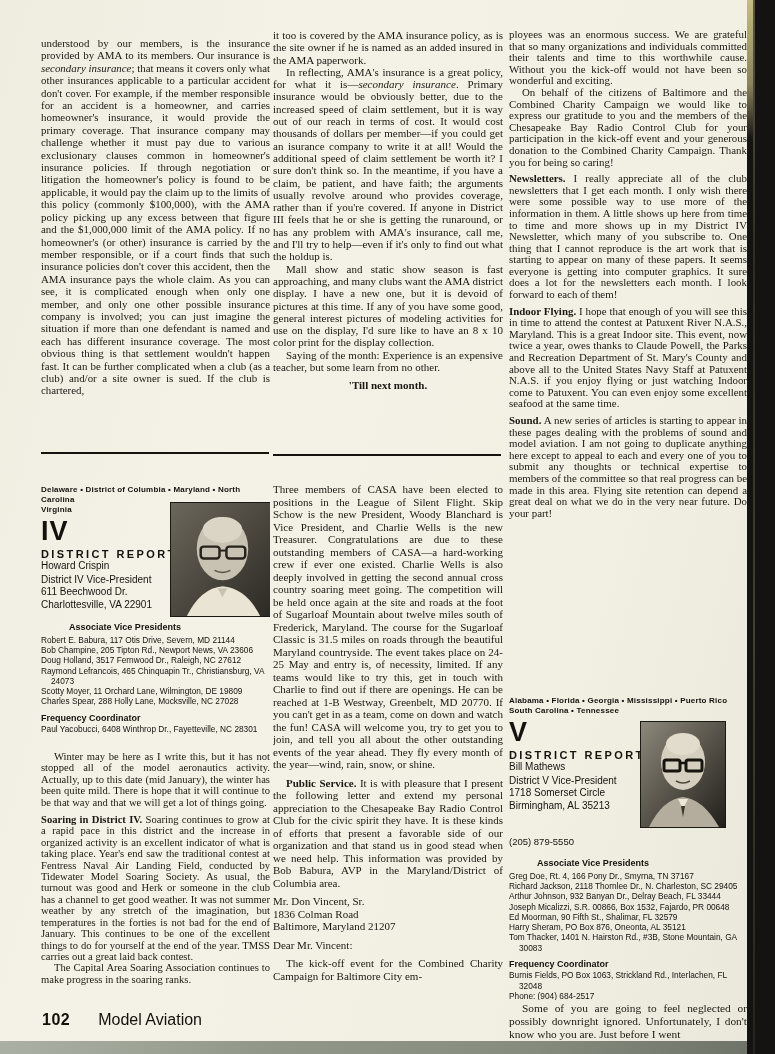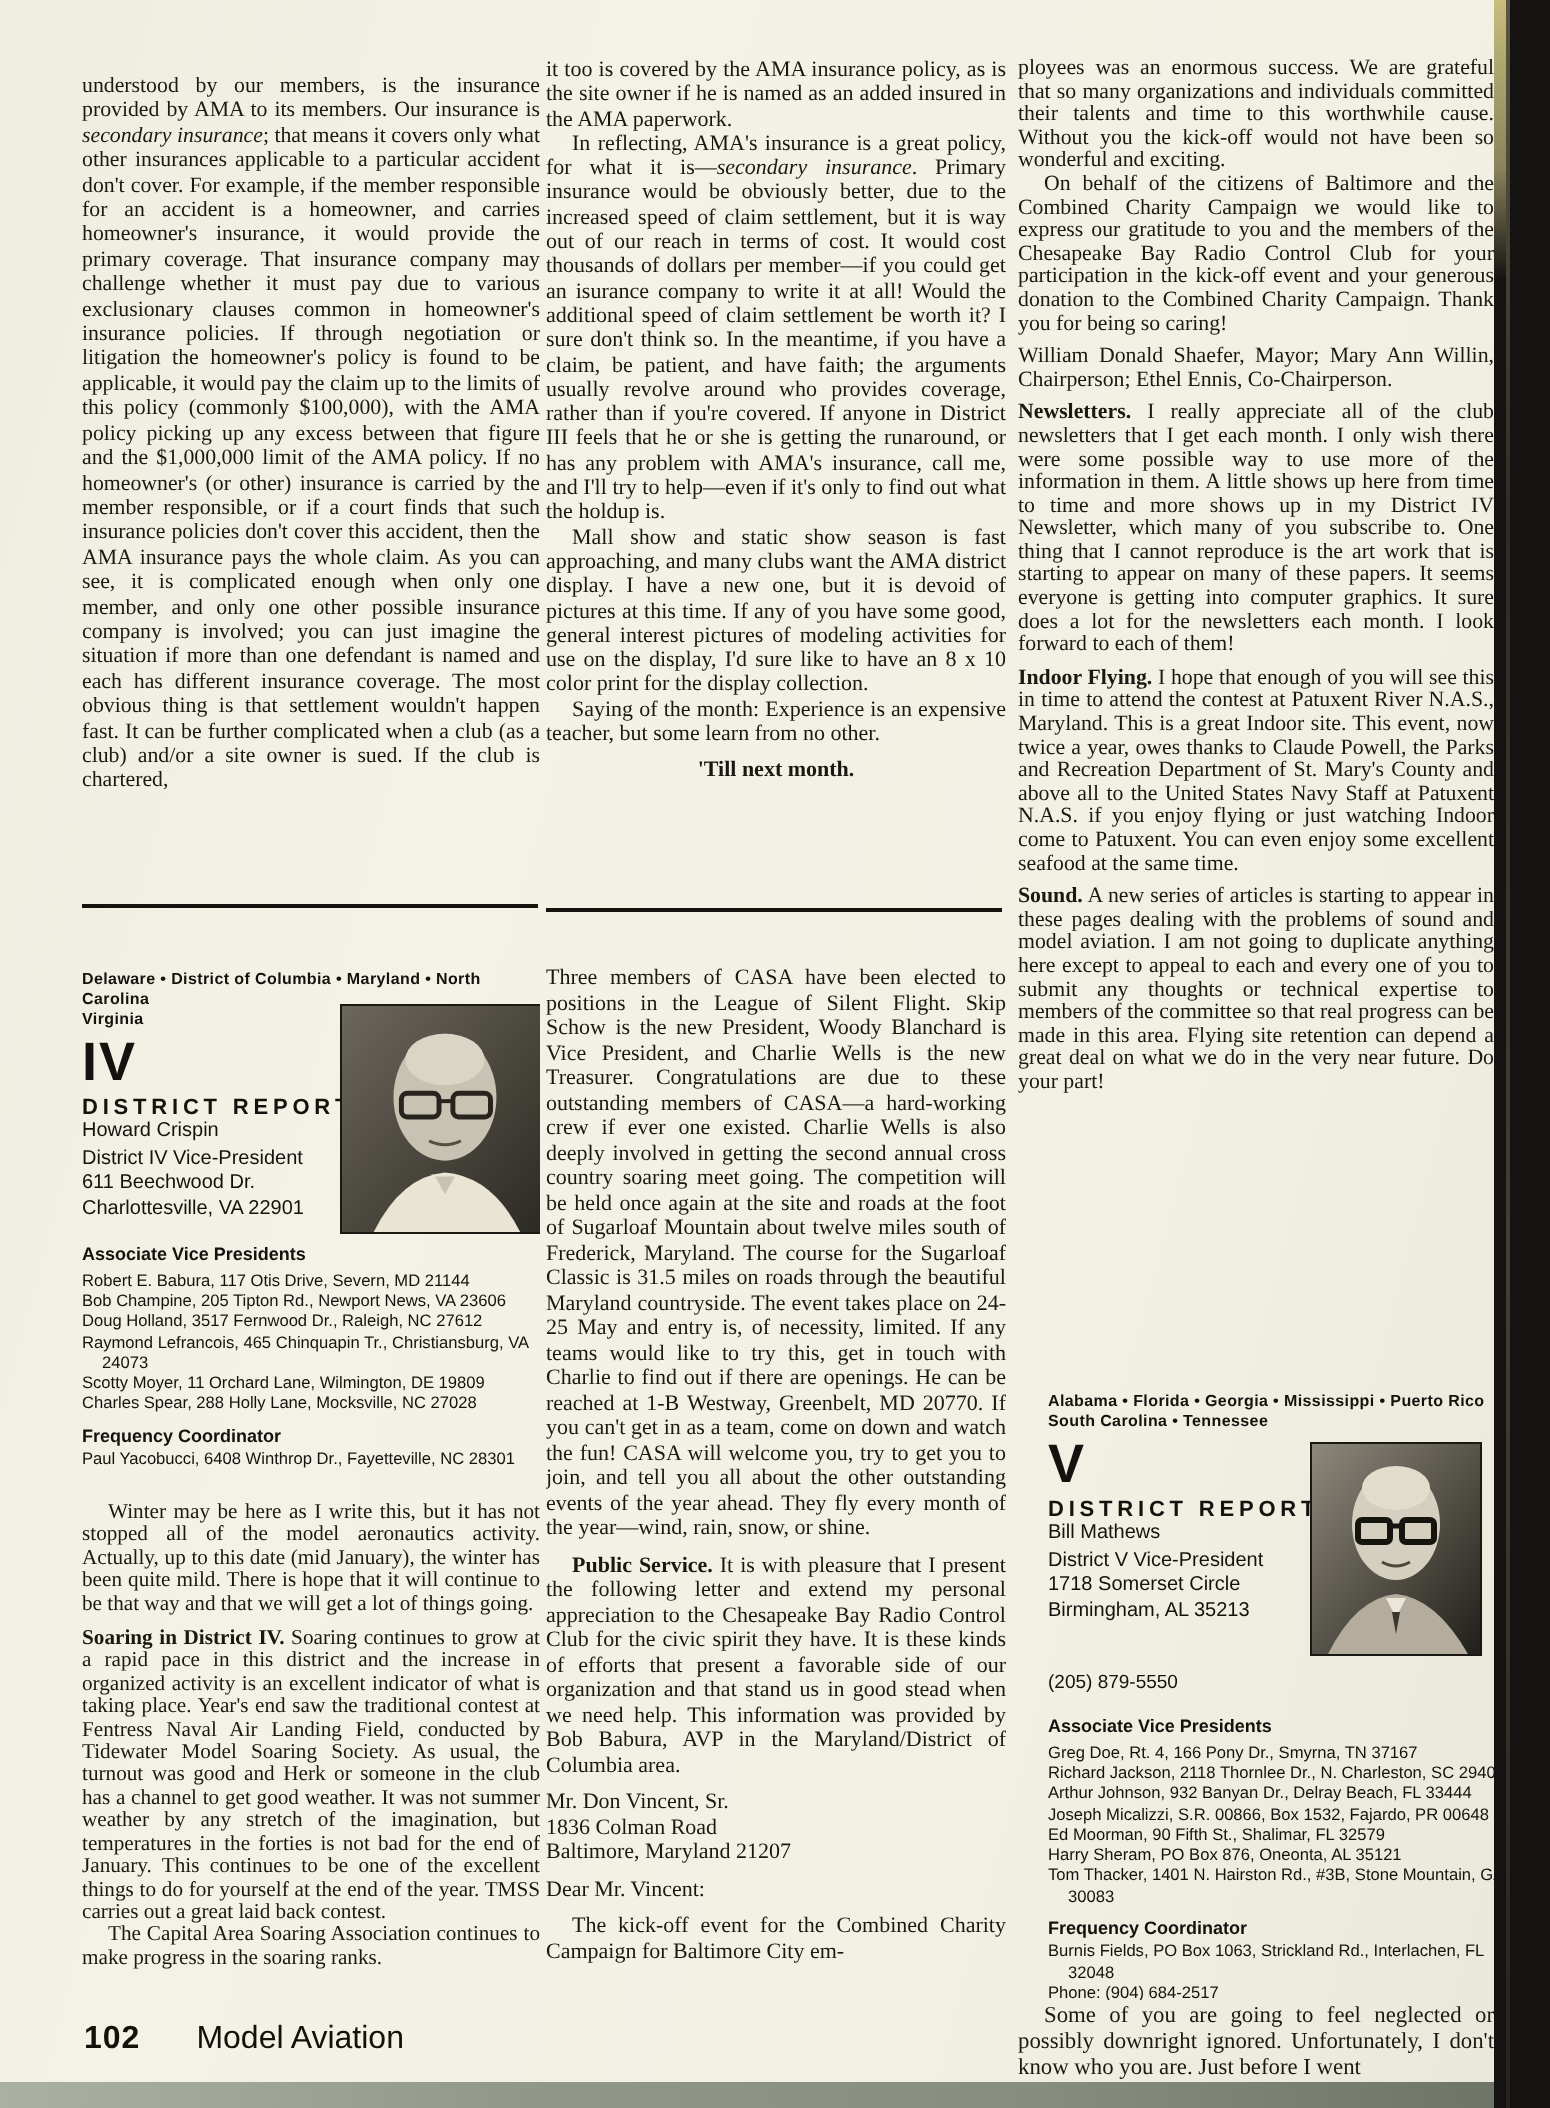--- a/index.html
+++ b/index.html
@@ -21,30 +21,30 @@
   .c1b{left:41px;top:751px;width:229px;height:258px;font-size:10.6px;line-height:11.4px;}
   .c2a{left:273px;top:29px;width:230px;height:418px;font-size:11px;line-height:12.3px;}
   .c2b{left:273px;top:483px;width:230px;height:556px;font-size:11px;line-height:12.5px;}
   .c3a{left:509px;top:29px;width:238px;height:664px;font-size:10.9px;line-height:11.6px;}
   .c3a p.sp{margin-top:5px;}
   .c3b{left:509px;top:1002px;width:238px;height:42px;font-size:11.4px;line-height:13px;}
   .rule{position:absolute;height:2px;background:#16130e;}
   
   .card{position:absolute;color:#14120e;font-family:"Liberation Sans",sans-serif;overflow:hidden;}
   .d4{left:41px;top:485px;width:229px;height:262px;}
-  .d5{left:524px;top:696px;width:238px;height:304px;}
+  .d5{left:509px;top:696px;width:238px;height:304px;}
   .states{font-size:8px;font-weight:bold;line-height:10px;letter-spacing:.2px;}
   .states .l2{text-align:left;width:75%;}
   .numeral{font-size:27px;font-weight:800;line-height:28px;margin-top:2px;letter-spacing:1px;}
   .report-title{font-size:11px;font-weight:bold;letter-spacing:2.4px;margin-top:3px;}
   .contact{font-size:10px;line-height:12.6px;width:136px;}
   .contact .nm{margin-bottom:1px;}
   .phone-line{margin-top:24px;font-size:9.5px;}
   .avp-sec{margin-top:11px;font-size:8.3px;line-height:10.3px;}
-  .avp-head{font-weight:bold;font-size:9px;margin-bottom:2px;}
+  .avp-head{font-weight:bold;font-size:9px;margin-bottom:2px;margin-left:28px;}
   .fc-head{font-weight:bold;font-size:9px;margin-top:6px;margin-bottom:1px;}
   .avp-line{padding-left:10px;text-indent:-10px;}
   .photo{position:absolute;border:1px solid #1a1813;background:#555;}
   .photo-d4{left:129px;top:17px;width:99px;height:113px;}
   .photo-d5{left:131px;top:25px;width:84px;height:105px;}
   
   .footer{position:absolute;left:42px;top:1011px;font-family:"Liberation Sans",sans-serif;
           color:#14110c;display:flex;align-items:flex-start;z-index:5;}
   .footer .num{font-size:16px;font-weight:bold;margin-right:28px;letter-spacing:.5px;}
   .footer .mag{font-size:16px;}
@@ -133,21 +133,20 @@
       <p class="sp al-left"><span>Mr. Don Vincent, Sr.</span></p>
       <p class="al-left"><span>1836 Colman Road</span></p>
       <p class="al-left"><span>Baltimore, Maryland 21207</span></p>
       <p class="sp al-left"><span>Dear Mr. Vincent:</span></p>
       <p class="ind sp "><span>The kick-off event for the Combined Charity Campaign for Baltimore City em-</span></p>
     </div>
 
   <div class="textcol c3a">
       <p class=""><span>ployees was an enormous success. We are grateful that so many organizations and individuals committed their talents and time to this worthwhile cause. Without you the kick-off would not have been so wonderful and exciting.</span></p>
       <p class="ind "><span>On behalf of the citizens of Baltimore and the Combined Charity Campaign we would like to express our gratitude to you and the members of the Chesapeake Bay Radio Control Club for your participation in the kick-off event and your generous donation to the Combined Charity Campaign. Thank you for being so caring!</span></p>
-      <p class="sp "><span>William Donald Shaefer, Mayor; Mary Ann Willin, Chairperson; Ethel Ennis, Co-Chairperson.</span></p>
       <p class="sp "><span class="b">Newsletters.</span><span> I really appreciate all of the club newsletters that I get each month. I only wish there were some possible way to use more of the information in them. A little shows up here from time to time and more shows up in my District IV Newsletter, which many of you subscribe to. One thing that I cannot reproduce is the art work that is starting to appear on many of these papers. It seems everyone is getting into computer graphics. It sure does a lot for the newsletters each month. I look forward to each of them!</span></p>
       <p class="sp "><span class="b">Indoor Flying.</span><span> I hope that enough of you will see this in time to attend the contest at Patuxent River N.A.S., Maryland. This is a great Indoor site. This event, now twice a year, owes thanks to Claude Powell, the Parks and Recreation Department of St. Mary's County and above all to the United States Navy Staff at Patuxent N.A.S. if you enjoy flying or just watching Indoor come to Patuxent. You can even enjoy some excellent seafood at the same time.</span></p>
       <p class="sp "><span class="b">Sound.</span><span> A new series of articles is starting to appear in these pages dealing with the problems of sound and model aviation. I am not going to duplicate anything here except to appeal to each and every one of you to submit any thoughts or technical expertise to members of the committee so that real progress can be made in this area. Flying site retention can depend a great deal on what we do in the very near future. Do your part!</span></p>
     </div>
 
   <div class="card d5">
     <div class="states">
       <div>Alabama  •  Florida  •  Georgia  •  Mississippi  •  Puerto Rico</div>
       <div class="l2">South Carolina  •  Tennessee</div>
     </div>

